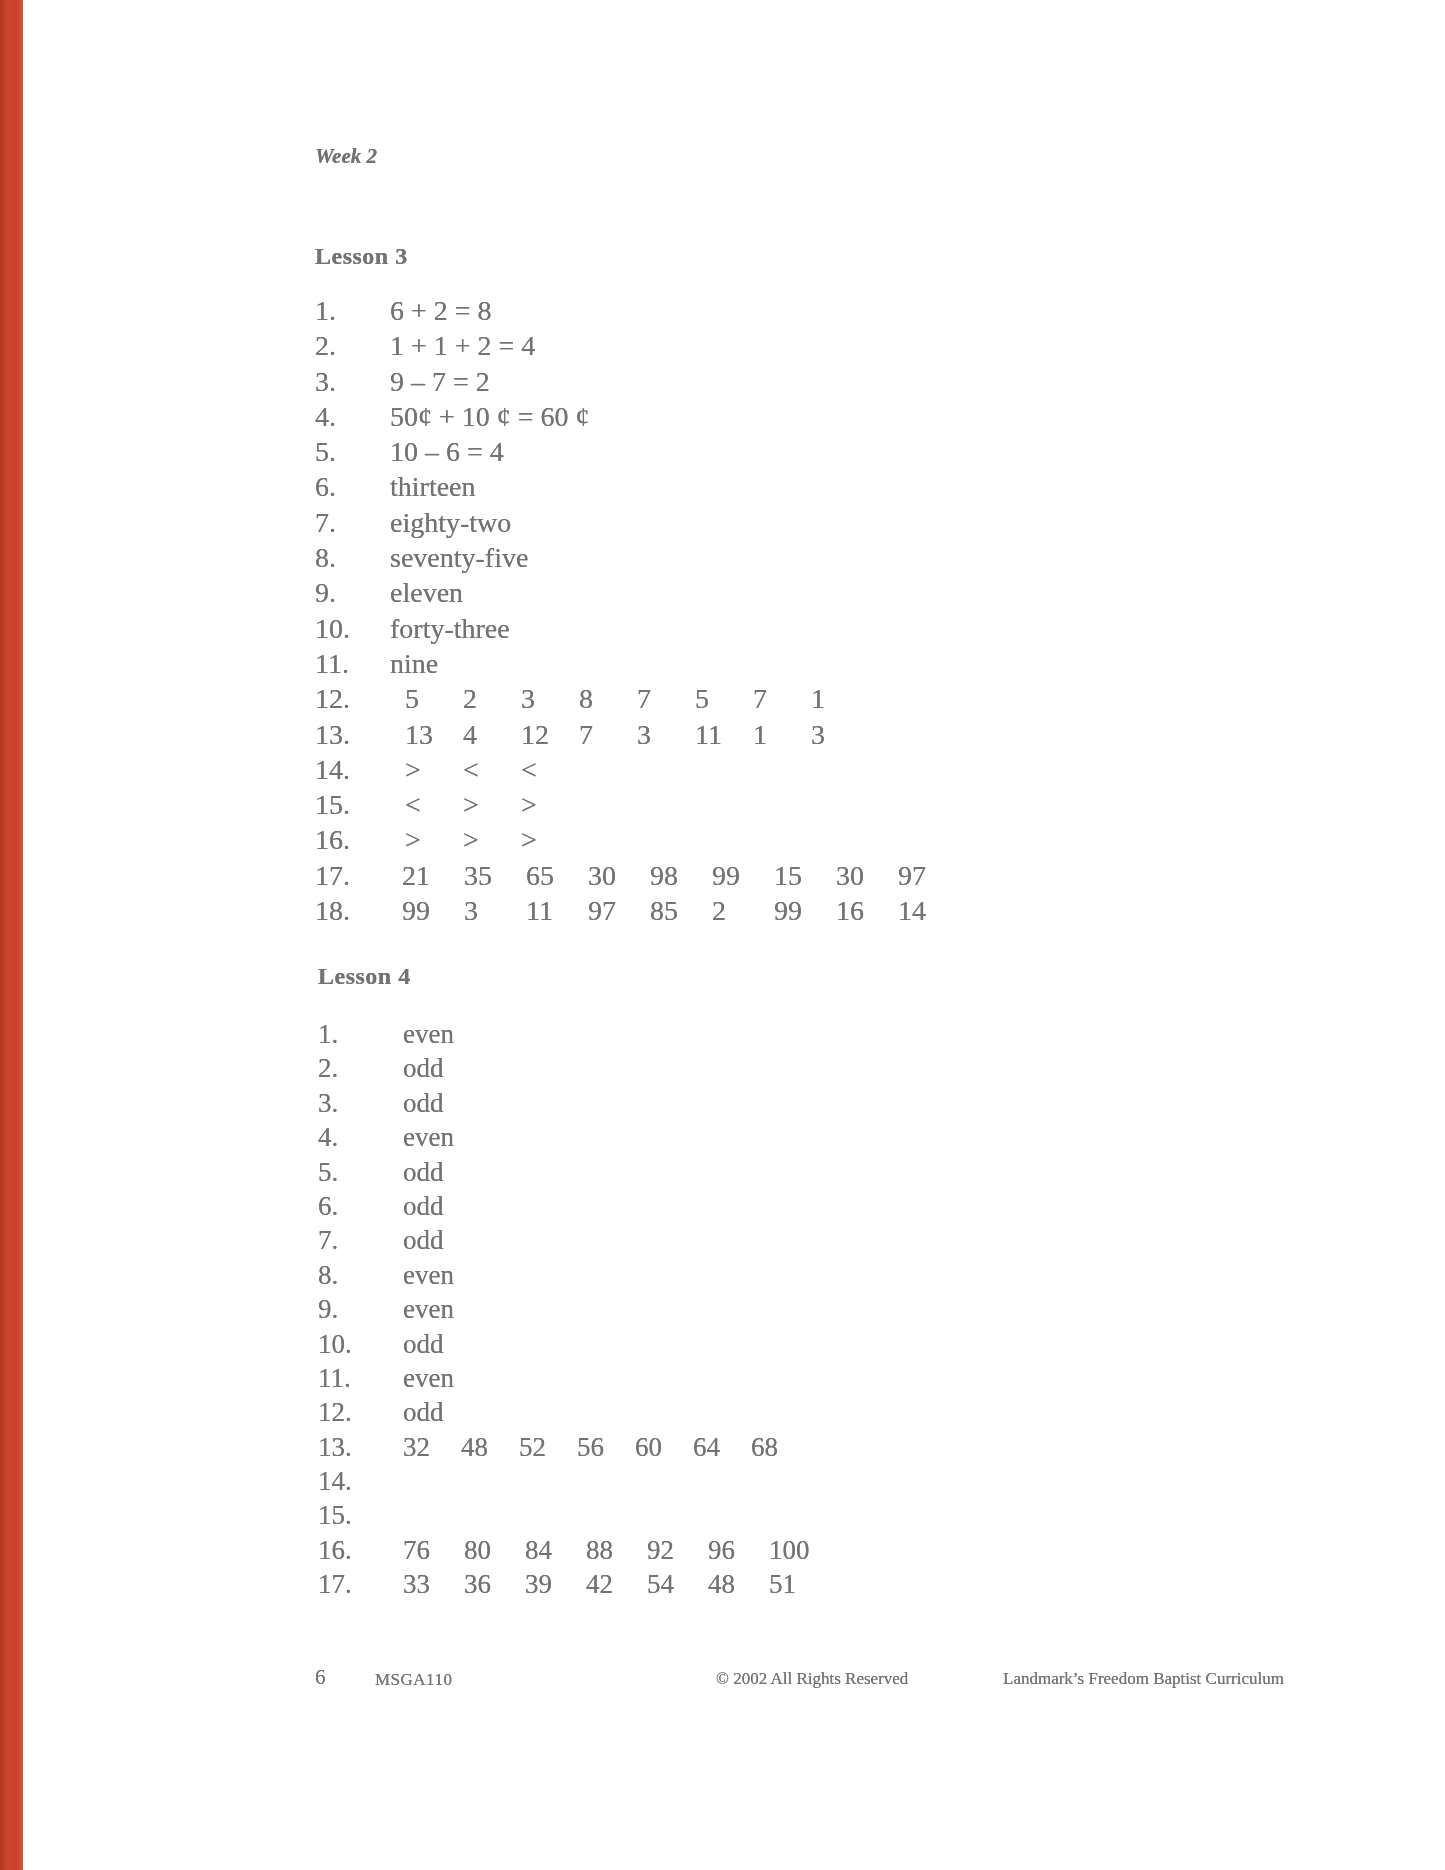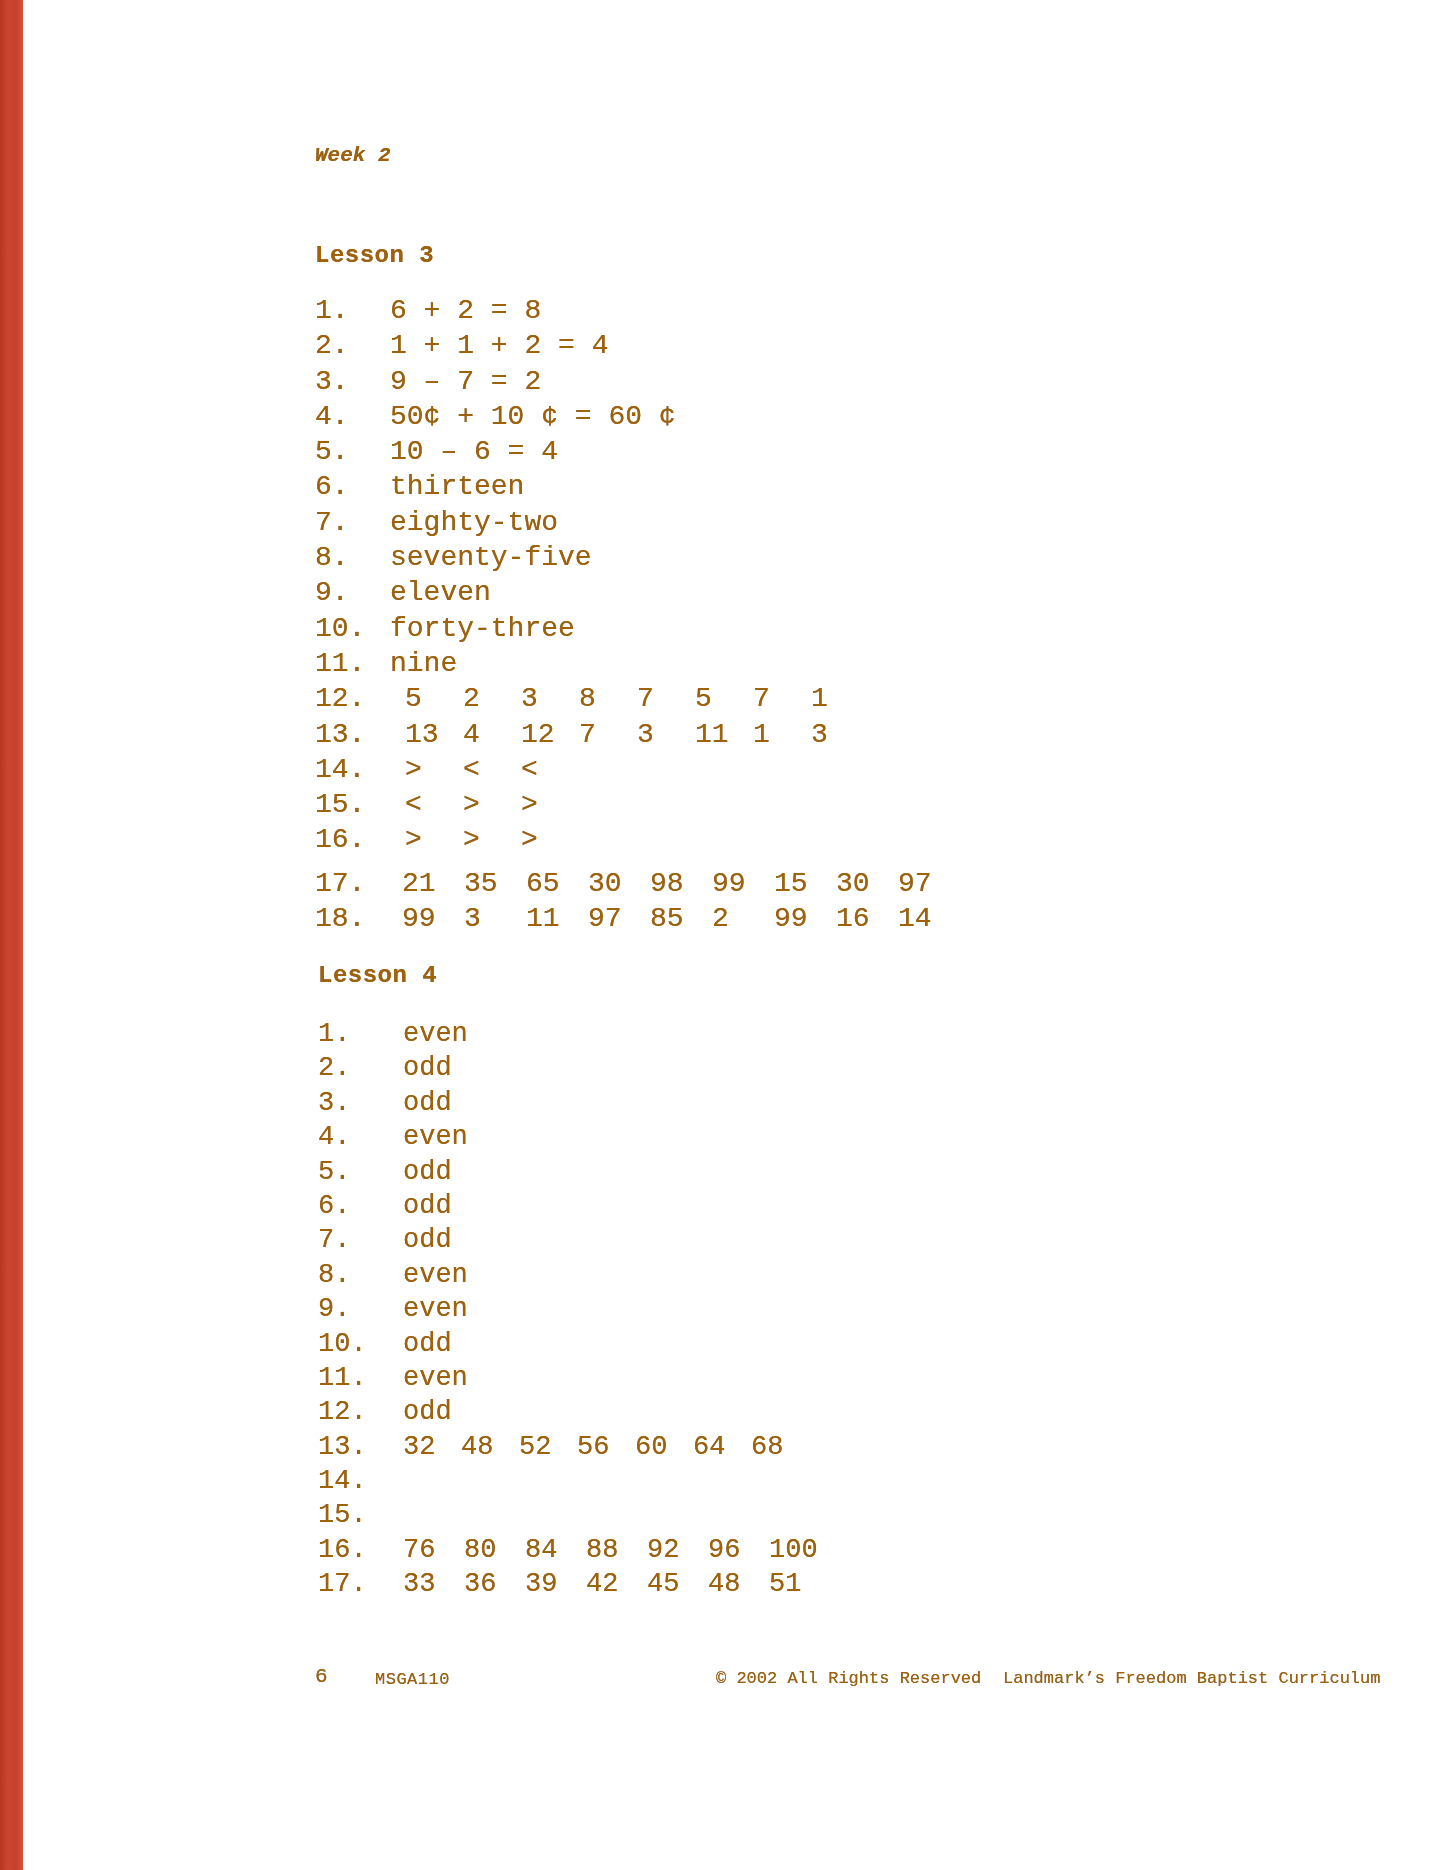--- a/index.html
+++ b/index.html
@@ -1,22 +1,22 @@
 <!DOCTYPE html>
 <html><head>
 <meta charset="utf-8">
 <style>
   html,body{margin:0;padding:0;background:#ffffff;}
   .page{
     position:relative;
     width:1445px;height:1870px;
     background:#ffffff;
     overflow:hidden;
-    font-family:Liberation Mono, monospace;
-    color:#a16207;
+    font-family:Liberation Serif, serif;
+    color:#737373;
   }
   
   .edge-stripe{
     position:absolute;left:0;top:0;width:23px;height:1870px;
     background:linear-gradient(90deg,#b5351f 0%,#cb4630 35%,#c93f2a 70%,#d4563d 100%);
   }
   .week-label{
     position:absolute;left:315px;top:144px;
     font-size:21px;font-weight:bold;font-style:italic;line-height:24px;
   }
@@ -36,21 +36,21 @@
   .num{display:inline-block;width:75px;flex:0 0 auto;}
   #lesson4-list .num{width:85px;}
   .ans{white-space:pre;}
   .cells{display:inline-flex;}
   .cell{display:inline-block;}
   .w58 .cell{width:58px;}
   .w62 .cell{width:62px;}
   .w68 .cell{width:68px;}
   .w61 .cell{width:61px;}
   .ofs15{padding-left:15px;}
-  .ofs12{padding-left:12px;margin-top:8px;}
+  .ofs12{padding-left:12px;}
   .footer{position:absolute;left:0;top:1664px;width:1445px;height:30px;font-size:17px;}
   .footer .page-number{position:absolute;left:315px;top:0;font-size:21px;line-height:26px;}
   .footer .doc-code{position:absolute;left:375px;top:6px;letter-spacing:0.5px;}
   .footer .copyright{position:absolute;left:716px;top:5px;}
   .footer .publisher{position:absolute;left:1003px;top:5px;}
   
   .page *{text-shadow:0 0 0.4px rgba(20,20,20,0.55);}
 </style>
 </head>
 <body>
@@ -268,21 +268,21 @@
           <span class="cell">100</span>
         </span>
       </div>
     <div class="row">
         <span class="num">17.</span>
         <span class="cells w61">
           <span class="cell">33</span>
           <span class="cell">36</span>
           <span class="cell">39</span>
           <span class="cell">42</span>
-          <span class="cell">45</span>
+          <span class="cell">54</span>
           <span class="cell">48</span>
           <span class="cell">51</span>
         </span>
       </div>
   </div>
 
   <div class="footer">
     <span class="page-number">6</span>
     <span class="doc-code">MSGA110</span>
     <span class="copyright">© 2002  All Rights Reserved</span>

